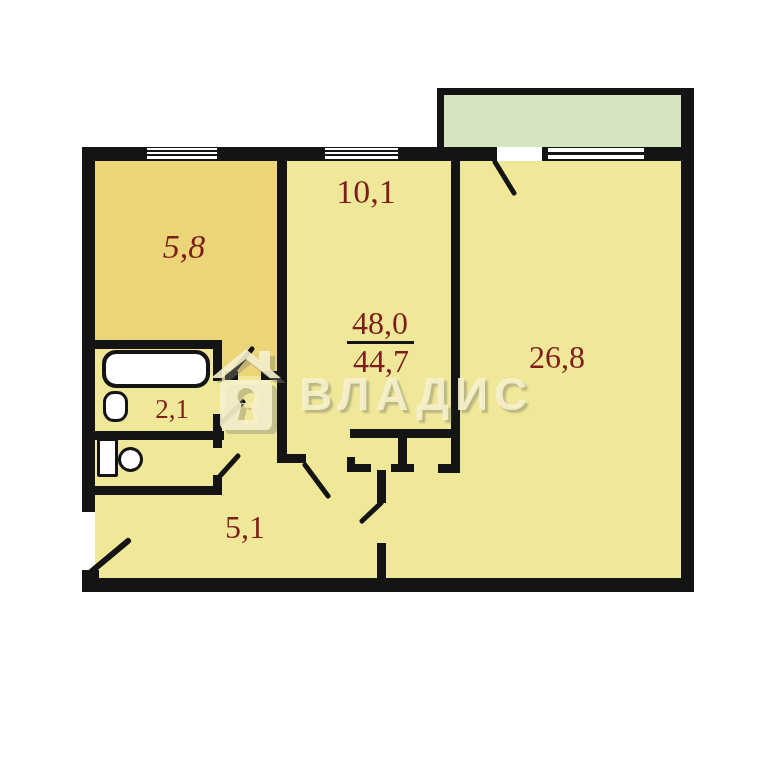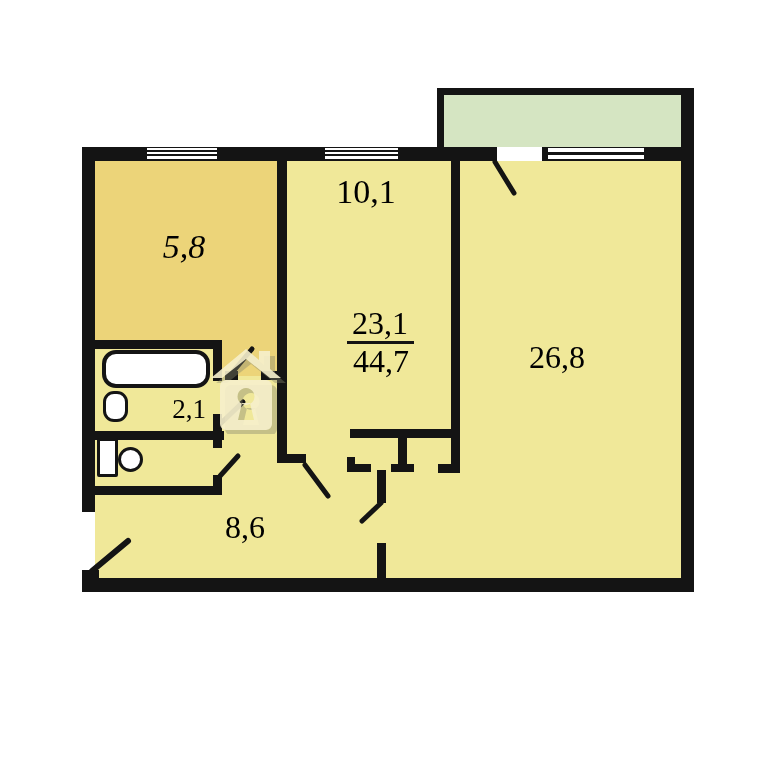--- a/index.html
+++ b/index.html
@@ -4,24 +4,24 @@
 <style>
   html,body{margin:0;padding:0;background:#fff;}
   .plan{position:relative;width:768px;height:768px;background:#ffffff;overflow:hidden;
         font-family:"Liberation Serif",serif;}
   .fill{position:absolute;}
   .wall{position:absolute;background:#141414;}
   .win{position:absolute;background:#ffffff;border-left:3px solid #141414;border-right:3px solid #141414;box-sizing:border-box;}
   .win .bar{position:absolute;left:0;right:0;height:2px;background:#141414;}
   .gap{position:absolute;background:#ffffff;}
   .fixture{position:absolute;background:#ffffff;border:4px solid #141414;box-sizing:border-box;}
-  .lbl{position:absolute;transform:translate(-50%,-50%);color:#000000;white-space:nowrap;line-height:1;}
+  .lbl{position:absolute;transform:translate(-50%,-50%);color:#7f1d1d;white-space:nowrap;line-height:1;}
   .lbl-34{font-size:34px;}
   .lbl-32{font-size:32px;}
-  .lbl-27{font-size:27px;margin-left:17px;}
+  .lbl-27{font-size:27px;}
   .frac-line{position:absolute;background:#141414;}
   svg.overlay{position:absolute;left:0;top:0;}
   .wm-text{position:absolute;left:299px;top:367px;width:250px;
      font-family:"Liberation Sans",sans-serif;font-weight:bold;font-size:46px;
      letter-spacing:6px;color:rgba(246,240,204,0.92);
      text-shadow:3px 3px 2px rgba(125,125,100,0.45);}
 </style>
 </head>
 <body>
 
@@ -80,22 +80,22 @@
 
   <div class="fixture" style="left:102px;top:350px;width:108px;height:38px;border-radius:14px;"></div>
   <div class="fixture" style="left:103px;top:391px;width:25px;height:31px;border-width:3px;border-radius:11px;"></div>
   <div class="fixture" style="left:97px;top:438px;width:21px;height:39px;border-width:3px;border-radius:2px;"></div>
   <div class="fixture" style="left:118px;top:447px;width:25px;height:25px;border-width:3px;border-radius:50%;"></div>
 
   <div class="lbl lbl-34" style="left:184px;top:247px;font-style:italic;">5,8</div>
   <div class="lbl lbl-34" style="left:366px;top:192px;">10,1</div>
   <div class="lbl lbl-32" style="left:557px;top:357px;">26,8</div>
   <div class="lbl lbl-27" style="left:172px;top:409px;">2,1</div>
-  <div class="lbl lbl-32" style="left:245px;top:527px;">8,6</div>
-  <div class="lbl lbl-32" style="left:380px;top:323px;">23,1</div>
+  <div class="lbl lbl-32" style="left:245px;top:527px;">5,1</div>
+  <div class="lbl lbl-32" style="left:380px;top:323px;">48,0</div>
   <div class="frac-line" style="left:347px;top:341px;width:67px;height:3px;"></div>
   <div class="lbl lbl-32" style="left:381px;top:361px;text-align:right;">44,7</div>
 
   <svg class="overlay" width="768" height="768" viewBox="0 0 768 768">
     <line x1="495" y1="162" x2="514" y2="193" stroke="#141414" stroke-width="5" stroke-linecap="round"></line>
     <line x1="231" y1="374" x2="252" y2="349" stroke="#141414" stroke-width="5" stroke-linecap="round"></line>
     <line x1="218" y1="426" x2="243" y2="402" stroke="#141414" stroke-width="5" stroke-linecap="round"></line>
     <line x1="220" y1="476" x2="238" y2="456" stroke="#141414" stroke-width="5" stroke-linecap="round"></line>
     <line x1="305" y1="465" x2="328" y2="496" stroke="#141414" stroke-width="5" stroke-linecap="round"></line>
     <line x1="381" y1="503" x2="362" y2="521" stroke="#141414" stroke-width="5" stroke-linecap="round"></line>
@@ -107,14 +107,15 @@
       <path d="M5,34 L40,5 L53,16 L53,7 L64,7 L64,25 L75,34 L64,34 L40,15 L16,34 Z"></path>
       <path fill-rule="evenodd" d="M20,36 h40 a6,6 0 0 1 6,6 v38 a6,6 0 0 1 -6,6 h-40 a6,6 0 0 1 -6,-6 v-38 a6,6 0 0 1 6,-6 Z
         M40,44 a8.5,8.5 0 1 0 0.01,0 Z M36,59 L32,76 L48,76 L44,59 Z"></path>
     </g>
     <g fill="rgba(246,240,204,0.90)">
       <path d="M5,34 L40,5 L53,16 L53,7 L64,7 L64,25 L75,34 L64,34 L40,15 L16,34 Z"></path>
       <path fill-rule="evenodd" d="M20,36 h40 a6,6 0 0 1 6,6 v38 a6,6 0 0 1 -6,6 h-40 a6,6 0 0 1 -6,-6 v-38 a6,6 0 0 1 6,-6 Z
         M40,44 a8.5,8.5 0 1 0 0.01,0 Z M36,59 L32,76 L48,76 L44,59 Z"></path>
     </g>
   </svg>
+  <div class="wm-text">ВЛАДИС</div>
 
 </div>
 
 </body></html>

